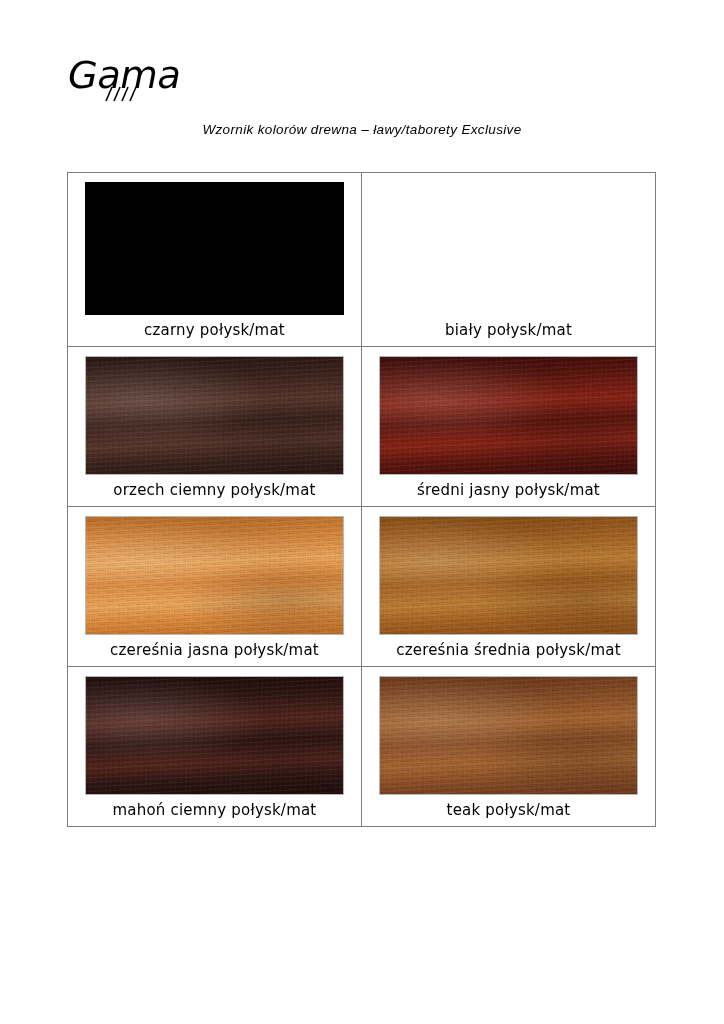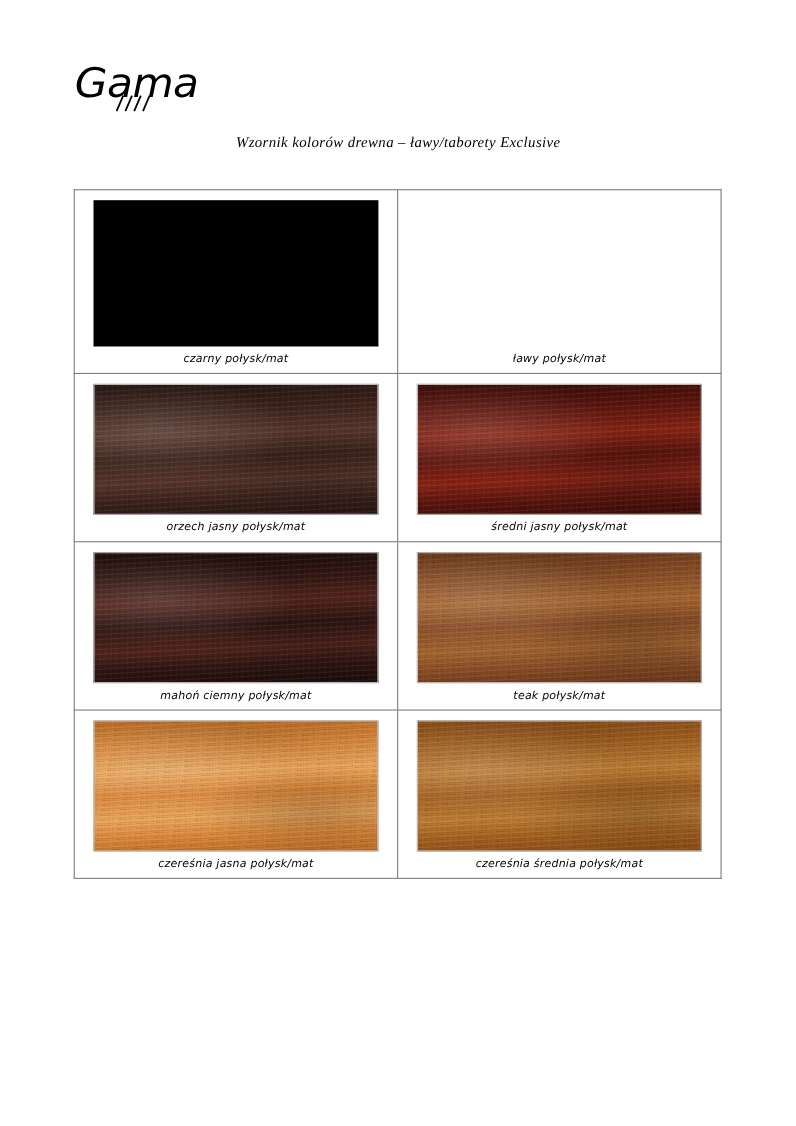--- a/index.html
+++ b/index.html
@@ -41,21 +41,21 @@
     top: 0;
   }
 
   
   .sheet-title {
     position: absolute;
     left: 0;
     top: 122px;
     width: 724px;
     text-align: center;
-    font-family: Liberation Serif, serif;
+    font-family: Liberation Sans, sans-serif;
     font-style: italic;
     font-size: 13.5px;
     letter-spacing: 0.35px;
     color: #000000;
     white-space: nowrap;
   }
 
   
   .swatch-table {
     position: absolute;
@@ -92,22 +92,21 @@
   }
   .swatch.row-first {
     height: 133px;
   }
   .swatch.bordered {
     border: 1px solid #b8b8b8;
     box-sizing: border-box;
   }
   .swatch-caption {
     font-family: "DejaVu Sans", sans-serif;
-    font-style: italic;
-    font-size: 10px;
+    font-size: 15px;
     letter-spacing: 0.2px;
     color: #000000;
     padding: 6px 0 7px 0;
     white-space: nowrap;
   }
   .cell-empty .swatch {
     background: #ffffff;
   }
 
   
@@ -176,101 +175,101 @@
             <div class="swatch row-first" style="background: rgb(0, 0, 0);"></div>
           </div>
           <div class="swatch-caption">czarny połysk/mat</div>
         </div>
       </td>
       <td class="cell-empty">
         <div class="cell-inner">
           <div class="swatch-wrap">
             <div class="swatch row-first" style="background: rgb(255, 255, 255);"></div>
           </div>
-          <div class="swatch-caption">ławy połysk/mat</div>
+          <div class="swatch-caption">biały połysk/mat</div>
         </div>
       </td>
     </tr>
 
 
     <tr>
       <td>
         <div class="cell-inner">
           <div class="swatch-wrap">
             <div class="swatch bordered" style="background: linear-gradient(178deg, rgb(36, 18, 16) 0%, rgb(59, 33, 25) 18%, rgb(87, 52, 42) 38%, rgb(59, 33, 25) 55%, rgb(87, 52, 42) 72%, rgb(59, 33, 25) 85%, rgb(36, 18, 16) 100%);">
               <div class="grain grain-blotch"></div>
               <div class="grain grain-lines"></div>
               <div class="grain grain-fiber"></div>
             </div>
           </div>
-          <div class="swatch-caption">orzech jasny połysk/mat</div>
+          <div class="swatch-caption">orzech ciemny połysk/mat</div>
         </div>
       </td>
       <td>
         <div class="cell-inner">
           <div class="swatch-wrap">
             <div class="swatch bordered" style="background: linear-gradient(178deg, rgb(58, 8, 5) 0%, rgb(94, 19, 11) 18%, rgb(138, 34, 19) 38%, rgb(94, 19, 11) 55%, rgb(138, 34, 19) 72%, rgb(94, 19, 11) 85%, rgb(58, 8, 5) 100%);">
               <div class="grain grain-blotch"></div>
               <div class="grain grain-lines"></div>
               <div class="grain grain-fiber"></div>
             </div>
           </div>
           <div class="swatch-caption">średni jasny połysk/mat</div>
         </div>
       </td>
     </tr>
 
     <tr>
       <td>
         <div class="cell-inner">
           <div class="swatch-wrap">
+            <div class="swatch bordered" style="background: linear-gradient(178deg, rgb(192, 111, 36) 0%, rgb(224, 138, 58) 18%, rgb(240, 169, 92) 38%, rgb(224, 138, 58) 55%, rgb(240, 169, 92) 72%, rgb(224, 138, 58) 85%, rgb(192, 111, 36) 100%);">
+              <div class="grain grain-blotch"></div>
+              <div class="grain grain-lines"></div>
+              <div class="grain grain-fiber"></div>
+            </div>
+          </div>
+          <div class="swatch-caption">czereśnia jasna połysk/mat</div>
+        </div>
+      </td>
+      <td>
+        <div class="cell-inner">
+          <div class="swatch-wrap">
+            <div class="swatch bordered" style="background: linear-gradient(178deg, rgb(138, 76, 20) 0%, rgb(168, 98, 31) 18%, rgb(192, 127, 52) 38%, rgb(168, 98, 31) 55%, rgb(192, 127, 52) 72%, rgb(168, 98, 31) 85%, rgb(138, 76, 20) 100%);">
+              <div class="grain grain-blotch"></div>
+              <div class="grain grain-lines"></div>
+              <div class="grain grain-fiber"></div>
+            </div>
+          </div>
+          <div class="swatch-caption">czereśnia średnia połysk/mat</div>
+        </div>
+      </td>
+    </tr>
+
+    <tr>
+      <td>
+        <div class="cell-inner">
+          <div class="swatch-wrap">
             <div class="swatch bordered" style="background: linear-gradient(178deg, rgb(26, 9, 7) 0%, rgb(46, 19, 16) 18%, rgb(82, 35, 26) 38%, rgb(46, 19, 16) 55%, rgb(82, 35, 26) 72%, rgb(46, 19, 16) 85%, rgb(26, 9, 7) 100%);">
               <div class="grain grain-blotch"></div>
               <div class="grain grain-lines"></div>
               <div class="grain grain-fiber"></div>
             </div>
           </div>
           <div class="swatch-caption">mahoń ciemny połysk/mat</div>
         </div>
       </td>
       <td>
         <div class="cell-inner">
           <div class="swatch-wrap">
             <div class="swatch bordered" style="background: linear-gradient(178deg, rgb(107, 55, 24) 0%, rgb(140, 78, 37) 18%, rgb(168, 102, 47) 38%, rgb(140, 78, 37) 55%, rgb(168, 102, 47) 72%, rgb(140, 78, 37) 85%, rgb(107, 55, 24) 100%);">
               <div class="grain grain-blotch"></div>
               <div class="grain grain-lines"></div>
               <div class="grain grain-fiber"></div>
             </div>
           </div>
           <div class="swatch-caption">teak połysk/mat</div>
-        </div>
-      </td>
-    </tr>
-
-    <tr>
-      <td>
-        <div class="cell-inner">
-          <div class="swatch-wrap">
-            <div class="swatch bordered" style="background: linear-gradient(178deg, rgb(192, 111, 36) 0%, rgb(224, 138, 58) 18%, rgb(240, 169, 92) 38%, rgb(224, 138, 58) 55%, rgb(240, 169, 92) 72%, rgb(224, 138, 58) 85%, rgb(192, 111, 36) 100%);">
-              <div class="grain grain-blotch"></div>
-              <div class="grain grain-lines"></div>
-              <div class="grain grain-fiber"></div>
-            </div>
-          </div>
-          <div class="swatch-caption">czereśnia jasna połysk/mat</div>
-        </div>
-      </td>
-      <td>
-        <div class="cell-inner">
-          <div class="swatch-wrap">
-            <div class="swatch bordered" style="background: linear-gradient(178deg, rgb(138, 76, 20) 0%, rgb(168, 98, 31) 18%, rgb(192, 127, 52) 38%, rgb(168, 98, 31) 55%, rgb(192, 127, 52) 72%, rgb(168, 98, 31) 85%, rgb(138, 76, 20) 100%);">
-              <div class="grain grain-blotch"></div>
-              <div class="grain grain-lines"></div>
-              <div class="grain grain-fiber"></div>
-            </div>
-          </div>
-          <div class="swatch-caption">czereśnia średnia połysk/mat</div>
         </div>
       </td>
     </tr>
 
   </tbody>
 </table>
 
 </body></html>

